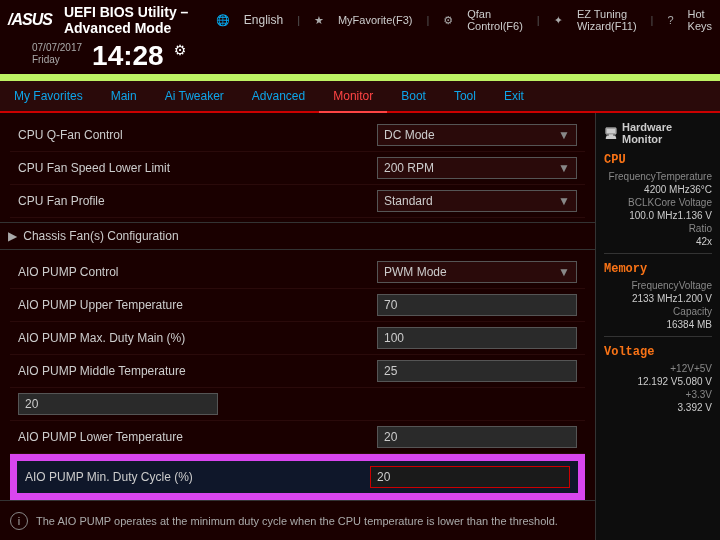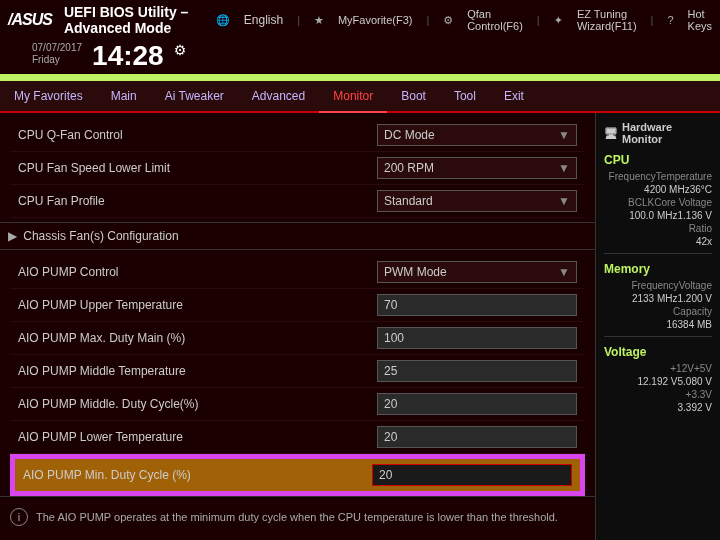--- a/index.html
+++ b/index.html
@@ -46,21 +46,21 @@
 
     
     .nav-bar {
       background: #2a0a0a;
       display: flex;
       align-items: center;
       border-bottom: 2px solid #c00;
     }
     .nav-item {
       padding: 8px 14px;
-      color: #c4b5fd;
+      color: #0ea5e9;
       cursor: pointer;
       font-size: 12px;
       white-space: nowrap;
     }
     .nav-item.active {
       color: #ff4444;
       border-bottom: 2px solid #ff4444;
       margin-bottom: -2px;
     }
 
@@ -83,22 +83,22 @@
       padding: 6px 10px 0 10px;
     }
     .setting-row {
       display: flex;
       align-items: center;
       padding: 5px 8px;
       border-bottom: 1px solid #2a0a0a;
       min-height: 32px;
     }
     .setting-row.highlighted {
-      background: #a16207;
-      border: 5px solid #d946ef;
+      background: #0f172a;
+      border: 7px solid #d946ef;
     }
     .setting-label {
       flex: 1;
       color: #ccc;
       font-size: 12px;
     }
     .dropdown-control {
       width: 200px;
       background: #2a0a0a;
       border: 1px solid #555;
@@ -174,25 +174,26 @@
     .sidebar-title {
       color: #ccc;
       font-size: 11px;
       font-weight: bold;
       margin-bottom: 6px;
       display: flex;
       align-items: center;
       gap: 4px;
     }
     .sidebar-section-title {
-      color: #bef264;
+      color: #f97316;
       font-size: 12px;
       font-weight: bold;
       margin-top: 8px;
       margin-bottom: 4px;
+      font-family: Liberation Mono, monospace;
     }
     .hw-row {
       display: flex;
       justify-content: flex-end;
       margin-bottom: 2px;
     }
     .hw-label { color: #888; font-size: 10px; }
     .hw-value { color: #ccc; font-size: 10px; }
     .hw-divider {
       border-top: 1px solid #333;
@@ -328,21 +329,20 @@
       </div>
 
       <div class="setting-row">
         <span class="setting-label">AIO PUMP Middle Temperature</span>
         <div class="text-control">
           <span>25</span>
         </div>
       </div>
 
       <div class="setting-row">
-        <span class="setting-label">AIO PUMP Middle. Duty Cycle(%)</span>
         <div class="text-control">
           <span>20</span>
         </div>
       </div>
 
       <div class="setting-row">
         <span class="setting-label">AIO PUMP Lower Temperature</span>
         <div class="text-control">
           <span>20</span>
         </div>

